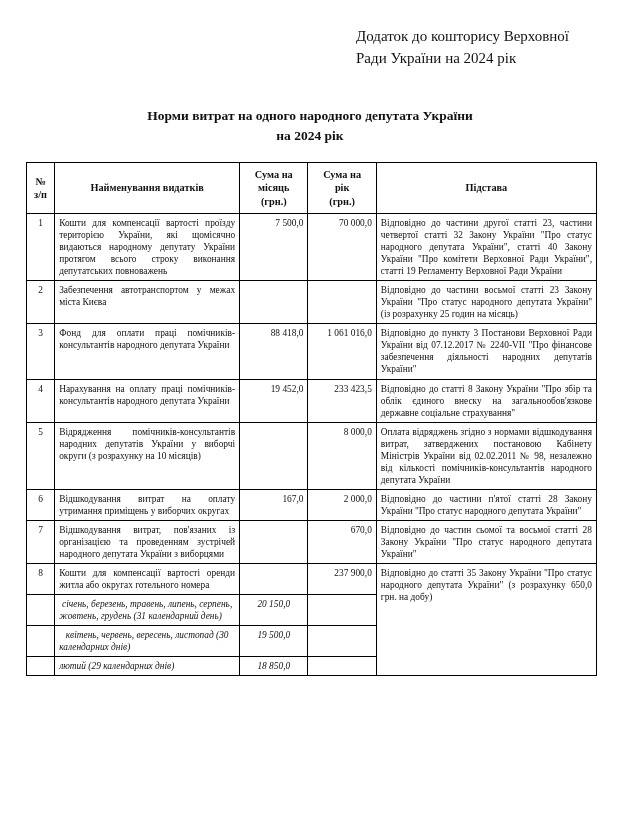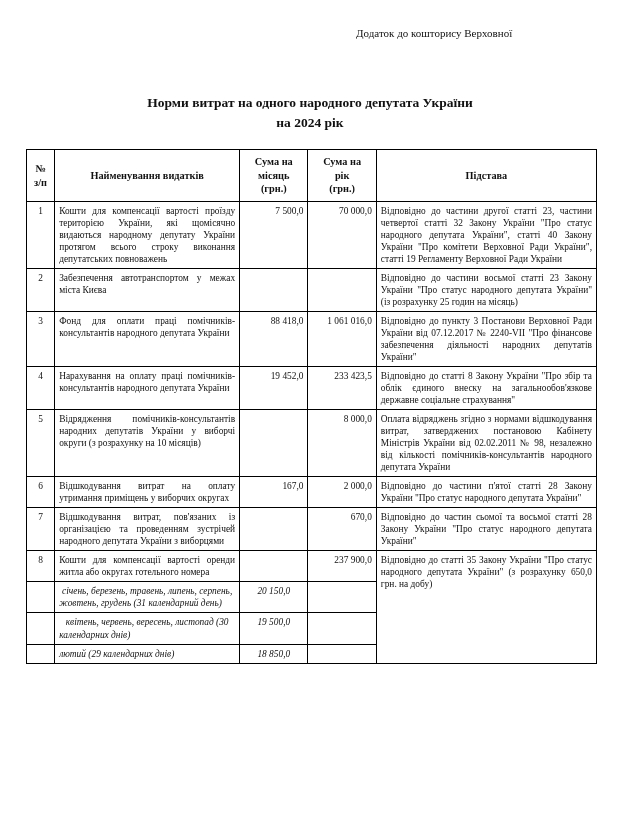--- a/index.html
+++ b/index.html
@@ -18,31 +18,31 @@
   .page {
     width: 620px;
     height: 828px;
     box-sizing: border-box;
     padding: 26px 26px 0 26px;
     position: relative;
   }
   .header-note {
     margin-left: 330px;
     width: 250px;
-    font-size: 11px;
+    font-size: 15px;
     line-height: 1.45;
     text-align: left;
   }
   .header-note div { white-space: nowrap; }
   .title {
     text-align: center;
     font-weight: bold;
     font-size: 13.5px;
     line-height: 1.5;
-    margin-top: 51px;
+    margin-top: 36px;
     margin-bottom: 16px;
   }
   table.main {
     border-collapse: collapse;
     width: 571px;
     margin: 0 auto;
     table-layout: fixed;
   }
   table.main td, table.main th {
     border: 1px solid #000;
@@ -93,20 +93,21 @@
   }
   .sub-row td.c-sum { font-style: italic; }
 </style>
 </head>
 <body>
 
 <div class="page">
 
   <div class="header-note">
     <div>Додаток до кошторису Верховної</div>
+    <div>Ради України на 2024 рік</div>
   </div>
 
   <div class="title">
     <div>Норми витрат на одного народного депутата України</div>
     <div>на 2024 рік</div>
   </div>
 
   <table class="main">
     <colgroup>
       <col class="col-num">

